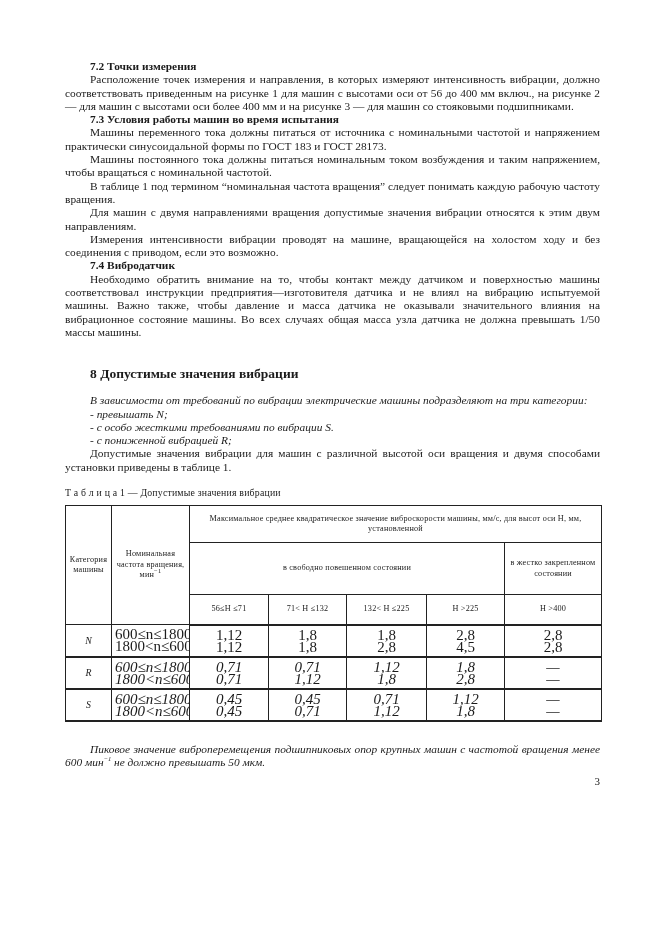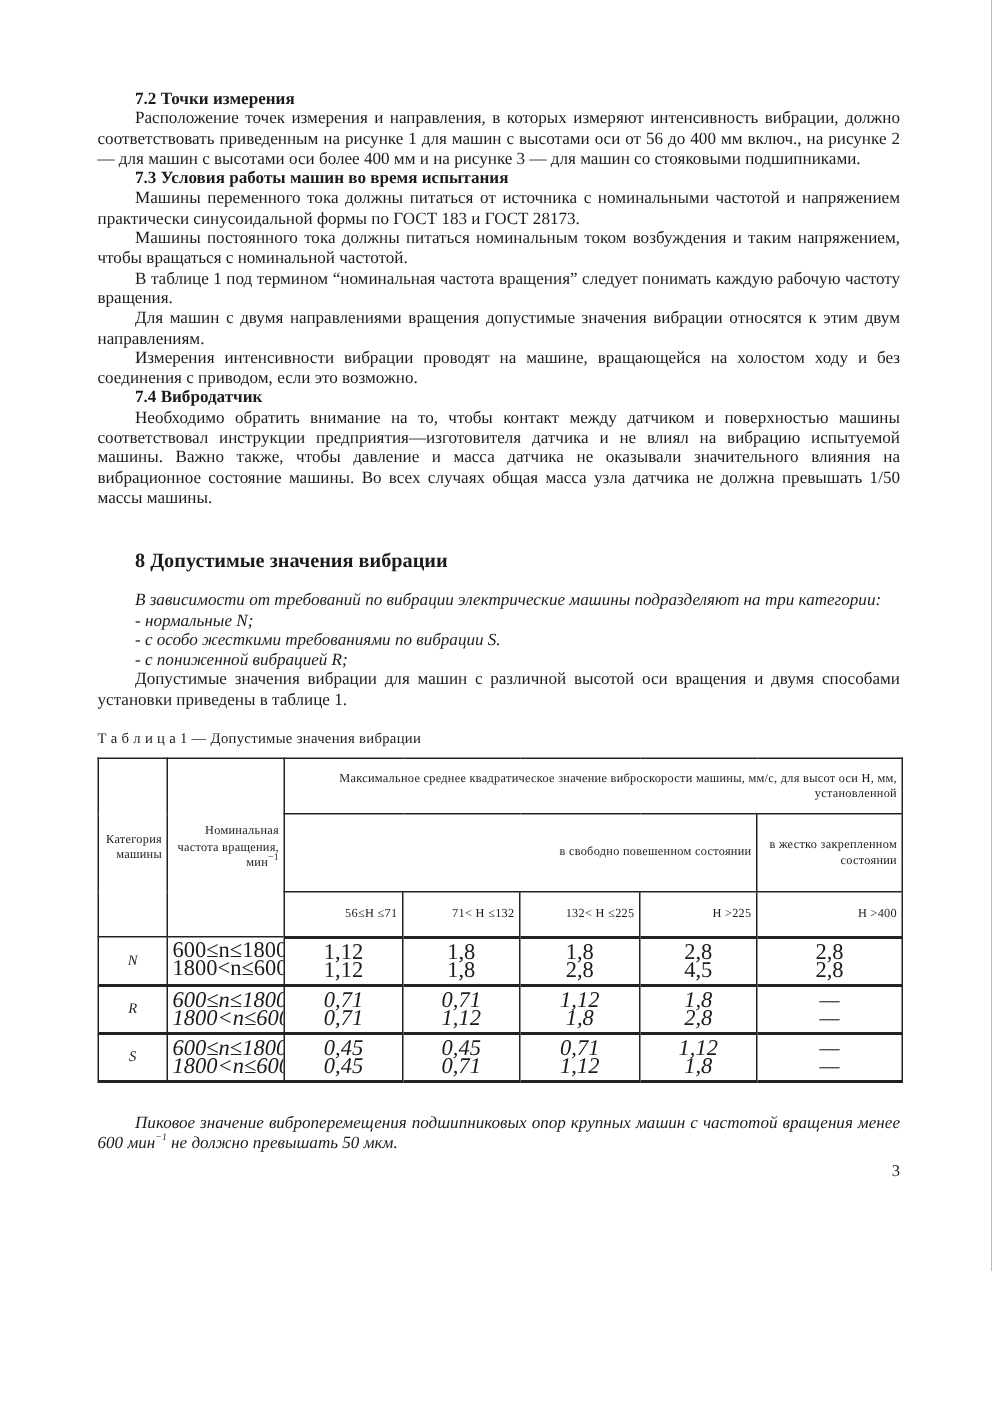--- a/index.html
+++ b/index.html
@@ -12,21 +12,21 @@
   p { margin:0; }
   .doc-code { text-align:right; font-weight:bold; font-size:11.5px; margin:0 0 21px 0; }
   .body { font-size:11.4px; line-height:13.3px; text-align:justify; text-indent:25px; }
   .hpara { font-weight:bold; font-size:11.4px; line-height:13.3px; text-indent:25px; }
   .italic { font-style:italic; }
   .list-item { font-size:11.4px; line-height:13.3px; font-style:italic; text-indent:25px; }
   .h-section { font-weight:bold; font-size:13.5px; line-height:17px; text-indent:25px; margin:26px 0 12px 0; }
   .tbl-caption { font-size:9.8px; margin-top:13px; letter-spacing:0.2px; }
   table.vib { border-collapse:collapse; width:536px; margin-top:7px; table-layout:fixed; }
   .vib td { border:1px solid #222; text-align:center; vertical-align:middle; padding:1px 3px; overflow:hidden; }
-  .vib .hcell { font-size:8.2px; line-height:10.5px; letter-spacing:0.2px;text-align:right; }
+  .vib .hcell { font-size:8.2px; line-height:10.5px; letter-spacing:0.2px; }
   .vib tr.hr1 { height:37px; }
   .vib tr.hr2 { height:52px; }
   .vib tr.hr3 { height:30px; }
   .vib tr.hr3 td { border-bottom:2px solid #222; }
   .vib tr.data { height:32px; }
   .vib tr.data td { border-bottom:2px solid #222; }
   .vib .cat { font-style:italic; font-size:9.8px; }
   .vib .freq div, .vib .val div { font-size:15px; line-height:12px; }
   .vib tr.it .freq div, .vib tr.it .val div, .vib tr.it .cat { font-style:italic; }
   sup { font-size:6.5px; vertical-align:super; line-height:0; }
@@ -47,21 +47,21 @@
   <p class="body">Машины постоянного тока должны питаться номинальным током возбуждения и таким напряжением, чтобы вращаться с номинальной частотой.</p>
   <p class="body">В таблице 1 под термином “номинальная частота вращения” следует понимать каждую рабочую частоту вращения.</p>
   <p class="body">Для машин с двумя направлениями вращения допустимые значения вибрации относятся к этим двум направлениям.</p>
   <p class="body">Измерения интенсивности вибрации проводят на машине, вращающейся на холостом ходу и без соединения с приводом, если это возможно.</p>
 
   <p class="hpara">7.4 Вибродатчик</p>
   <p class="body">Необходимо обратить внимание на то, чтобы контакт между датчиком и поверхностью машины соответствовал инструкции предприятия—изготовителя датчика и не влиял на вибрацию испытуемой машины. Важно также, чтобы давление и масса датчика не оказывали значительного влияния на вибрационное состояние машины. Во всех случаях общая масса узла датчика не должна превышать 1/50 массы машины.</p>
 
   <p class="h-section">8 Допустимые значения вибрации</p>
   <p class="body italic">В зависимости от требований по вибрации электрические машины подразделяют на три категории:</p>
-  <p class="list-item">- нормальные N;</p>
+  <p class="list-item">- превышать N;</p>
   <p class="list-item">- с особо жесткими требованиями по вибрации S.</p>
   <p class="list-item">- с пониженной вибрацией R;</p>
   <p class="body">Допустимые значения вибрации для машин с различной высотой оси вращения и двумя способами установки приведены в таблице 1.</p>
 
   <p class="tbl-caption">Т а б л и ц а  1 — Допустимые значения вибрации</p>
 
   <table class="vib">
     <colgroup>
       <col style="width:46px">
         <col style="width:78px">

